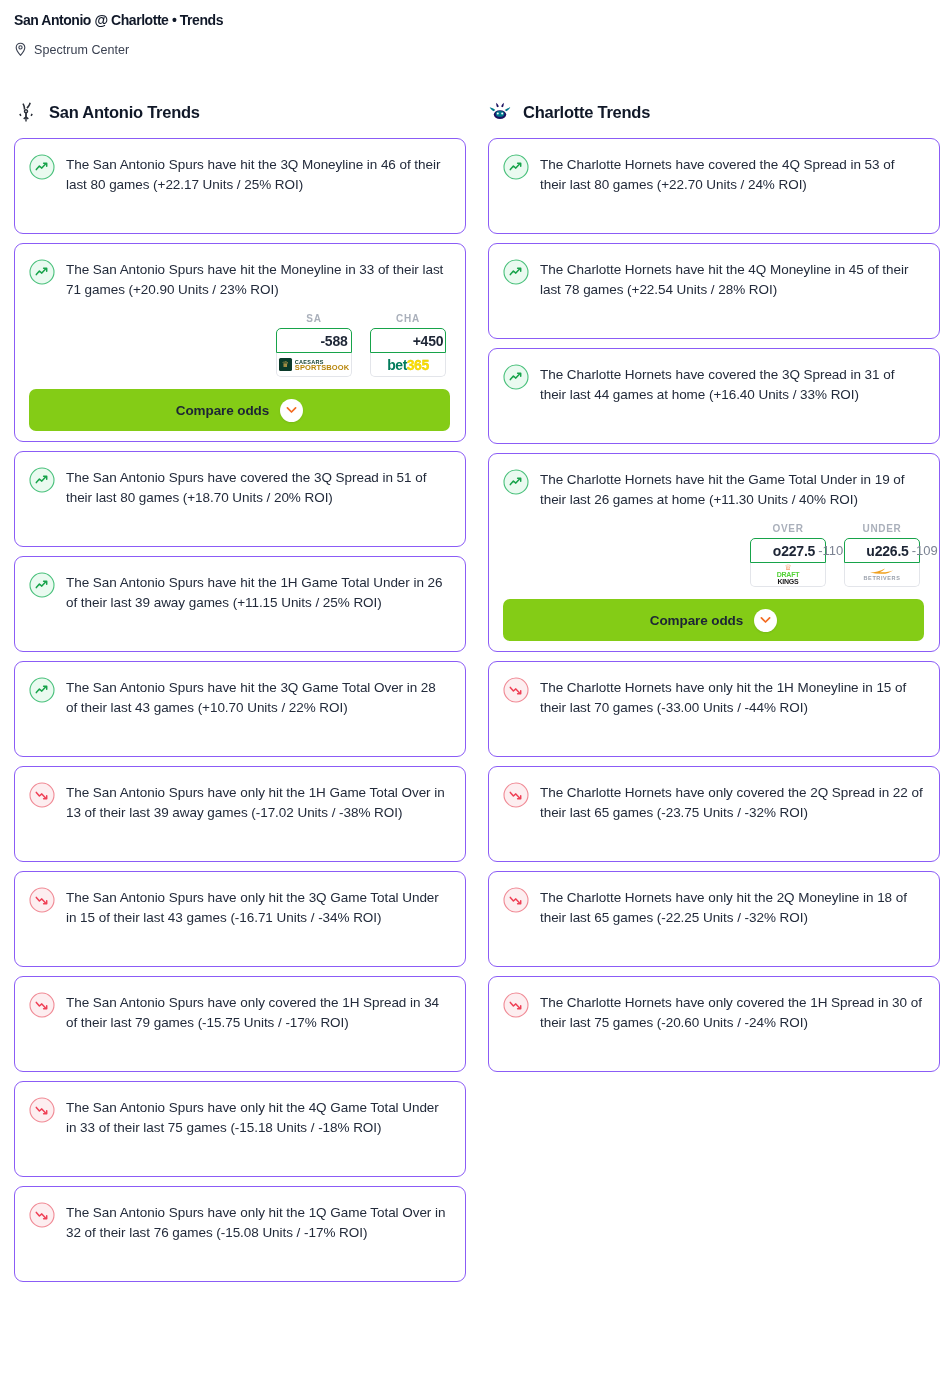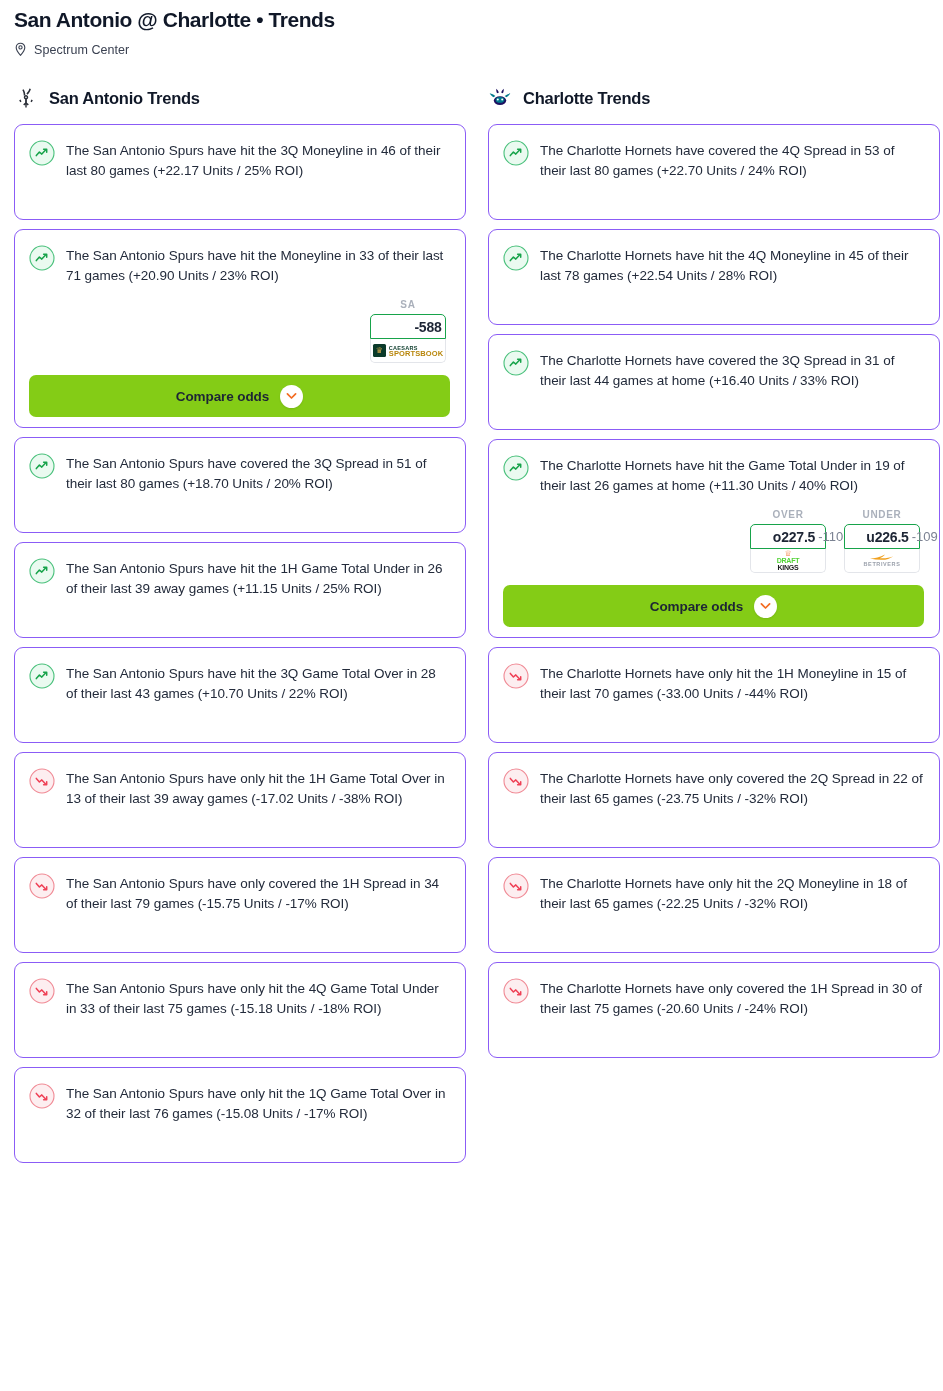--- a/index.html
+++ b/index.html
@@ -8,21 +8,21 @@
     background: #ffffff;
     font-family: "Liberation Sans", sans-serif;
     color: #1a2130;
     -webkit-font-smoothing: antialiased;
   }
   body { padding: 0 0 8px 0; }
 
   
   .page-header { padding: 6px 14px 0 14px; }
   .page-title {
-    font-size: 21px;
+    font-size: 14px;
     font-weight: 700;
     letter-spacing: -0.45px;
     color: #101828;
     line-height: 28px;
   }
   .venue-row {
     display: flex;
     align-items: center;
     gap: 7px;
     margin-top: 8px;
@@ -32,21 +32,21 @@
     font-size: 12.5px;
     color: #3a4151;
     letter-spacing: 0.05px;
   }
 
   
   .columns {
     display: flex;
     gap: 22px;
     padding: 0 14px;
-    margin-top: 26px;
+    margin-top: 40px;
     align-items: flex-start;
   }
   .column { width: 452px; flex: none; }
 
   .col-header {
     display: flex;
     align-items: center;
     gap: 11px;
     height: 30px;
     margin-bottom: 11px;
@@ -231,20 +231,29 @@
           <div class="book-box">
             <span class="logo-caesars">
               <span class="cz-badge">♛</span>
               <span class="cz-txt">
                   <span class="cz-1">CAESARS</span>
                   <span class="cz-2">SPORTSBOOK</span>
                 </span>
             </span>
           </div>
         </div>
+        <div class="odds-col">
+          <div class="odds-label">CHA</div>
+          <div class="odds-box">
+            <span class="odds-value">+450</span>
+          </div>
+          <div class="book-box">
+            <span class="logo-bet365"><span class="b-green">bet</span><span class="b-yellow">365</span></span>
+          </div>
+        </div>
       </div>
 
       <div class="compare-bar">
         <span class="compare-label">Compare odds</span>
         <span class="compare-chevron">
           <svg width="11" height="8" viewBox="0 0 11 8">
             <path d="M1.4 1.9 5.5 6l4.1-4.1" fill="none" stroke="#f36b21" stroke-width="1.7" stroke-linecap="round" stroke-linejoin="round"></path>
           </svg>
         </span>
       </div>
@@ -289,20 +298,32 @@
     <div class="trend-card">
       <div class="trend-main">
           <span>
             <svg class="trend-icon" viewBox="0 0 26 26">
               <circle cx="13" cy="13" r="12" fill="#fdeef0" stroke="#f08a95" stroke-width="1.1"></circle>
               <path d="M7.3 10.4 10.4 14l2.4-2.1 4 4.4" fill="none" stroke="#ef4056" stroke-width="1.5" stroke-linecap="round" stroke-linejoin="round"></path>
               <path d="m14.6 16.8h3.1v-3.1" fill="none" stroke="#ef4056" stroke-width="1.5" stroke-linecap="round" stroke-linejoin="round"></path>
             </svg>
           </span>
           <div class="trend-text">The San Antonio Spurs have only hit the 1H Game Total Over in 13 of their last 39 away games (-17.02 Units / -38% ROI)</div>
+        </div>
+    </div>
+    <div class="trend-card">
+      <div class="trend-main">
+          <span>
+            <svg class="trend-icon" viewBox="0 0 26 26">
+              <circle cx="13" cy="13" r="12" fill="#fdeef0" stroke="#f08a95" stroke-width="1.1"></circle>
+              <path d="M7.3 10.4 10.4 14l2.4-2.1 4 4.4" fill="none" stroke="#ef4056" stroke-width="1.5" stroke-linecap="round" stroke-linejoin="round"></path>
+              <path d="m14.6 16.8h3.1v-3.1" fill="none" stroke="#ef4056" stroke-width="1.5" stroke-linecap="round" stroke-linejoin="round"></path>
+            </svg>
+          </span>
+          <div class="trend-text">The San Antonio Spurs have only hit the 3Q Game Total Under in 15 of their last 43 games (-16.71 Units / -34% ROI)</div>
         </div>
     </div>
     <div class="trend-card">
       <div class="trend-main">
           <span>
             <svg class="trend-icon" viewBox="0 0 26 26">
               <circle cx="13" cy="13" r="12" fill="#fdeef0" stroke="#f08a95" stroke-width="1.1"></circle>
               <path d="M7.3 10.4 10.4 14l2.4-2.1 4 4.4" fill="none" stroke="#ef4056" stroke-width="1.5" stroke-linecap="round" stroke-linejoin="round"></path>
               <path d="m14.6 16.8h3.1v-3.1" fill="none" stroke="#ef4056" stroke-width="1.5" stroke-linecap="round" stroke-linejoin="round"></path>
             </svg>

